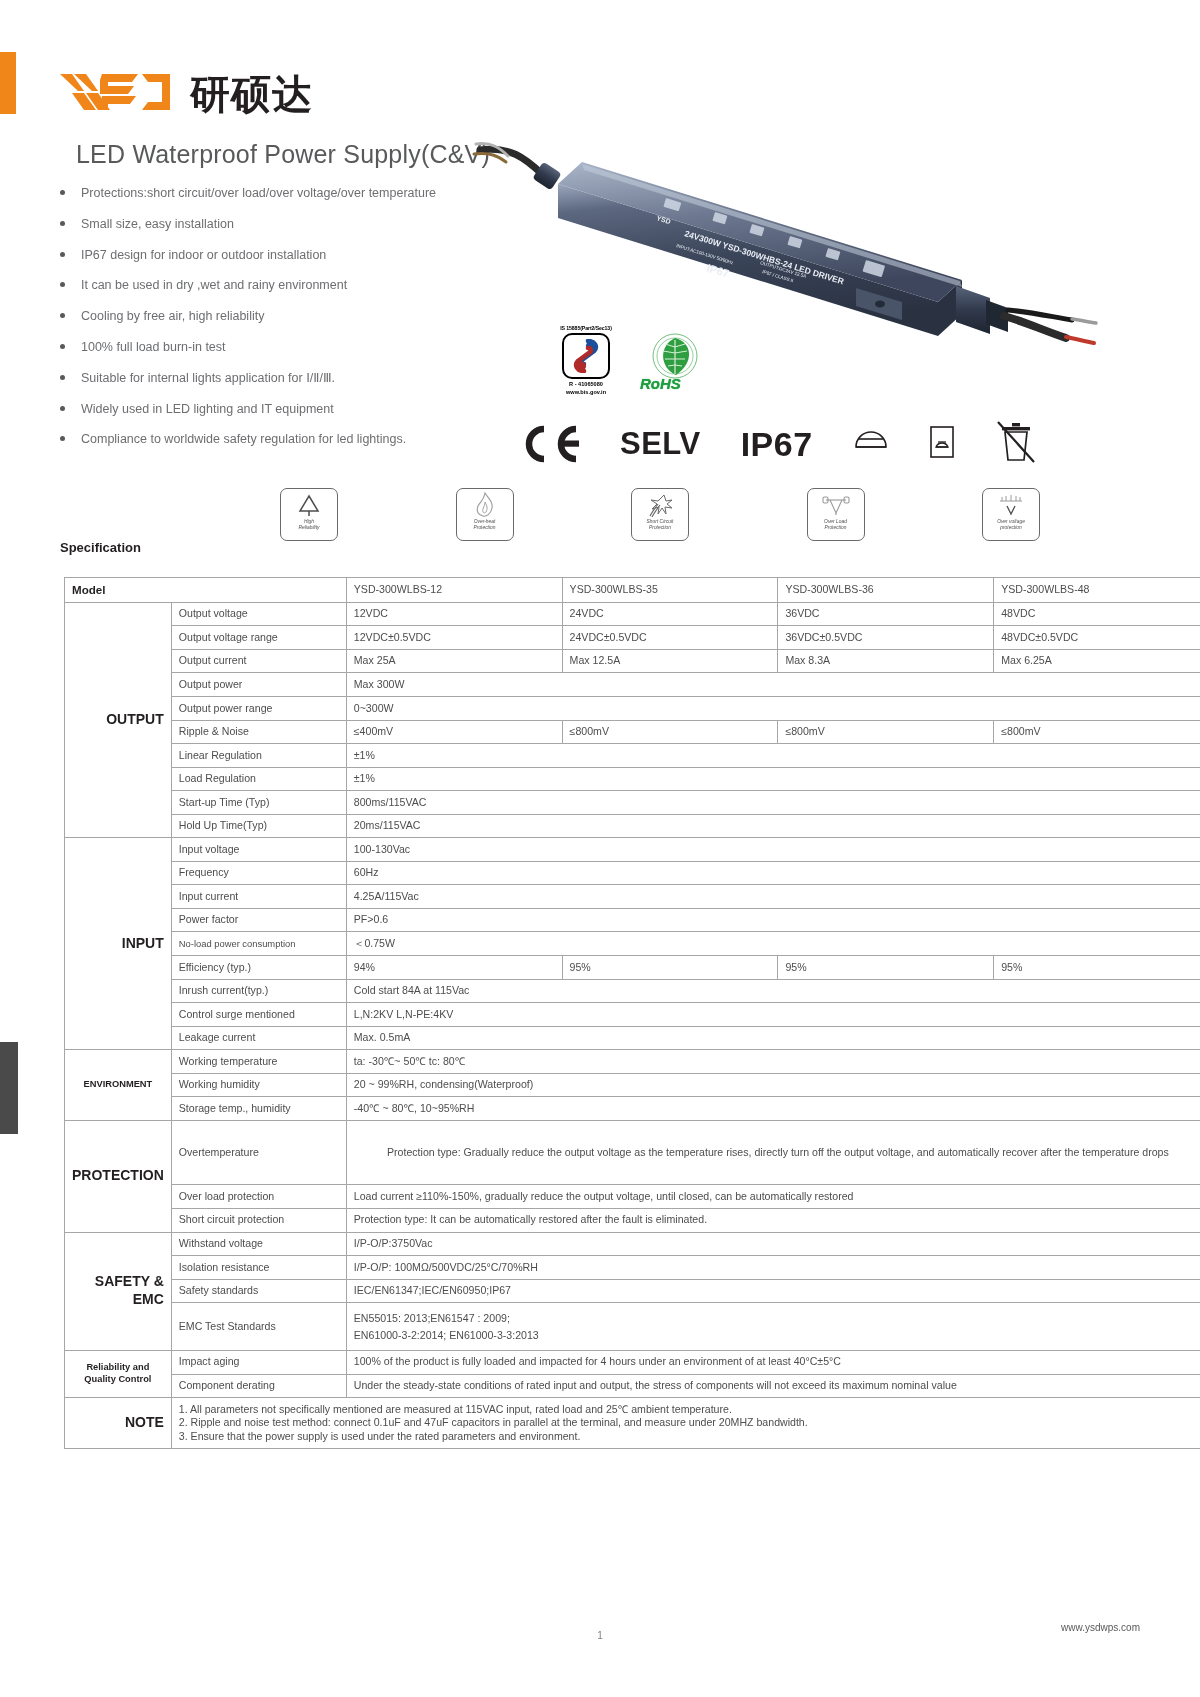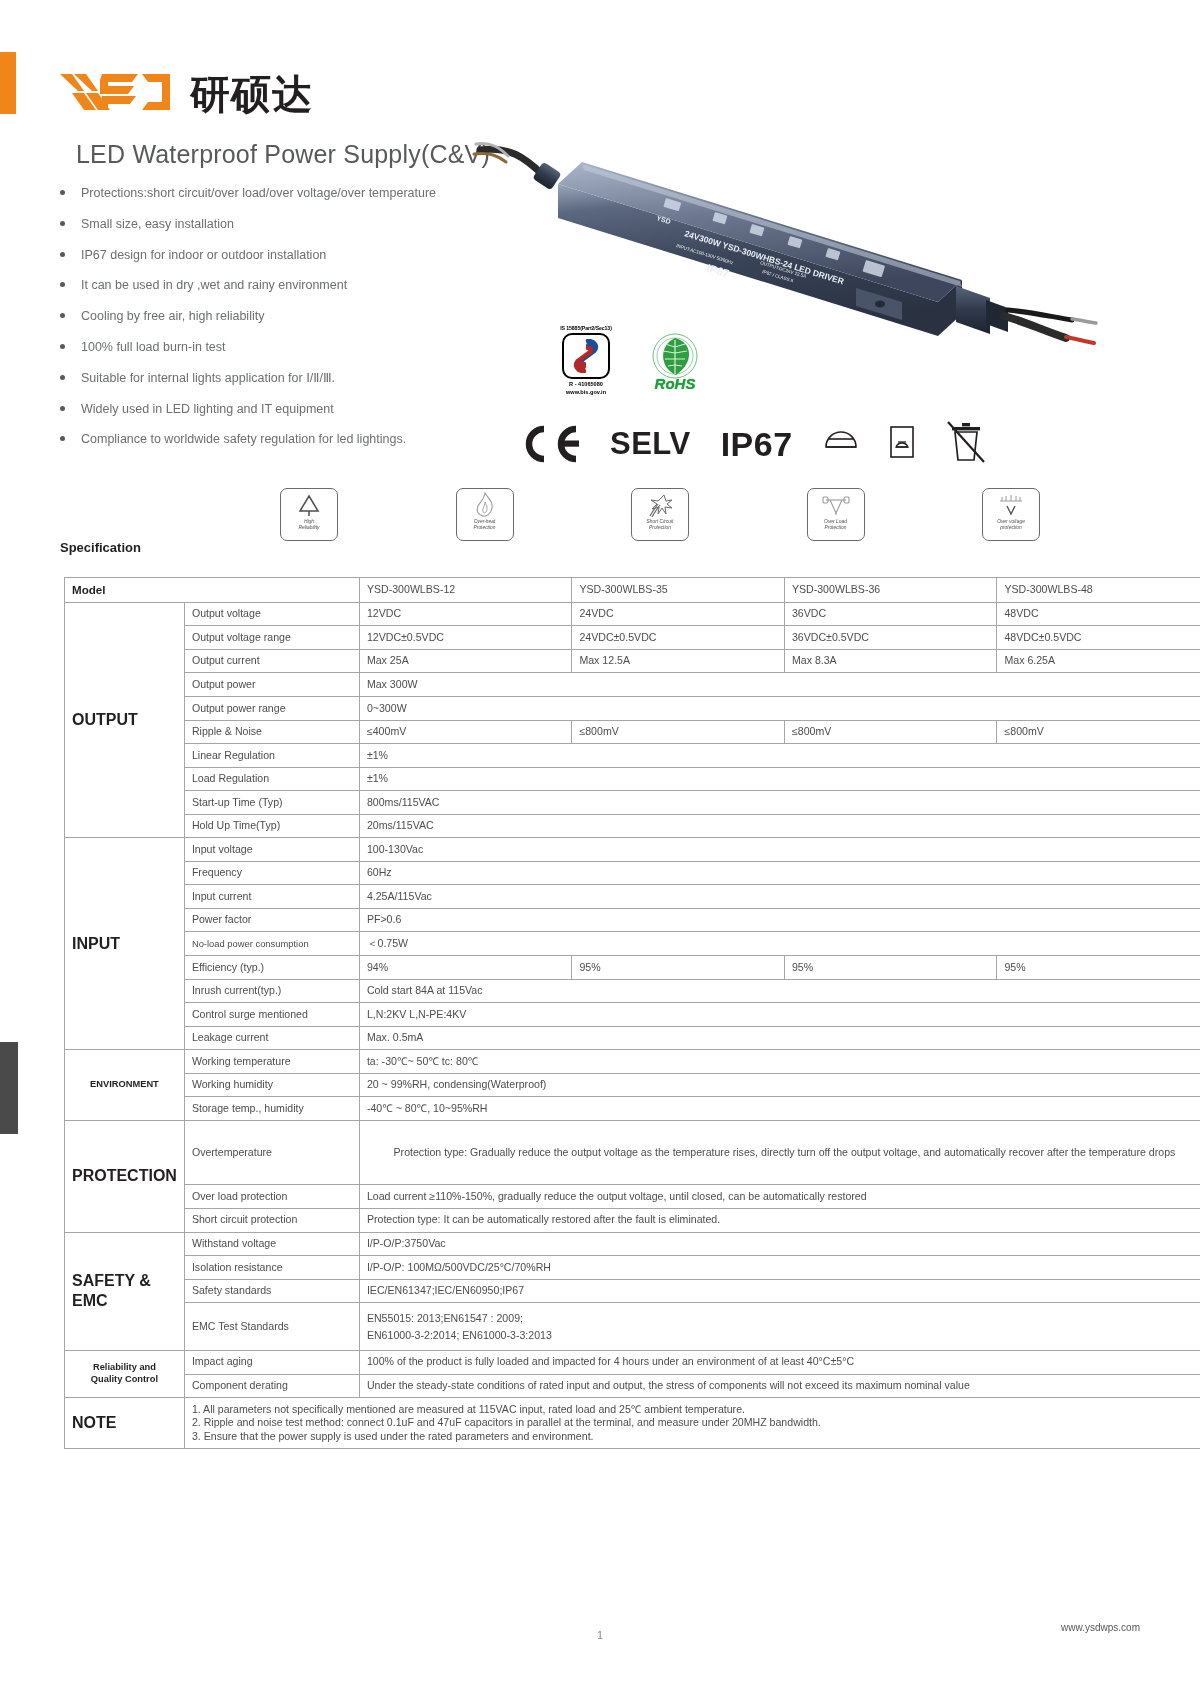--- a/index.html
+++ b/index.html
@@ -68,31 +68,31 @@
   .bis-top { font-size: 5.2px; font-weight: 700; color: #000; letter-spacing: -.1px; }
   .bis-box {
     width: 48px; height: 46px; margin: 2px auto 2px;
     border: 2.2px solid #000; border-radius: 10px;
     display: flex; align-items: center; justify-content: center;
   }
   .bis-bot { font-size: 5.6px; font-weight: 700; color: #000; line-height: 1.35; }
 
   .rohs {
     position: absolute; left: 640px; top: 332px;
-    width: 70px; text-align: center;
+    width: 70px; text-align: left;
   }
   .rohs-text {
     font-size: 15px; font-weight: 700; font-style: italic;
     color: #1f9e3f; margin-top: -16px;
     text-shadow: 0 0 1px #1f9e3f;
   }
 
   .marks-row {
     position: absolute; left: 520px; top: 420px;
-    display: flex; align-items: center; gap: 30px;
+    display: flex; align-items: center; gap: 40px;
   }
   .mark-ce { display: flex; }
   .mark-text {
     font-size: 31px; font-weight: 700; color: #231f20;
     font-family: "Liberation Sans", sans-serif; letter-spacing: .5px;
   }
   .mark-ip { font-size: 34px; font-weight: 700; color: #231f20; letter-spacing: .5px; }
 
   
   .icon-row {
@@ -125,22 +125,22 @@
     border-collapse: collapse;
     font-size: 10.6px; color: #4d4d4d;
   }
   table.spec td {
     border: 0.7px solid #a6a6a6;
     padding: 4.5px 7px;
     vertical-align: middle;
     line-height: 1.28;
   }
   .c-sec {
-    font-weight: 700; color: #231f20; text-align: left;
-    font-size: 16px; width: 82px;
+    font-weight: 700; color: #231f20; text-align: right;
+    font-size: 14px; width: 82px;
   }
   .c-param { width: 175px; }
   .v { }
   .hdr td { border-top: 1.6px solid #58595B; border-bottom-width: .7px; padding: 7px; }
   .hdr .c-sec { font-size: 11.6px; text-align: left; font-weight: 700; }
   .sec-top td { border-top: 1.6px solid #58595B; }
   .tbl-bottom td { border-bottom: 1.6px solid #58595B; }
   .center { text-align: center; }
   .note-cell { padding: 7px 10px 7px 14px; line-height: 1.62; }
   .small-lbl { font-size: 9.4px; }

